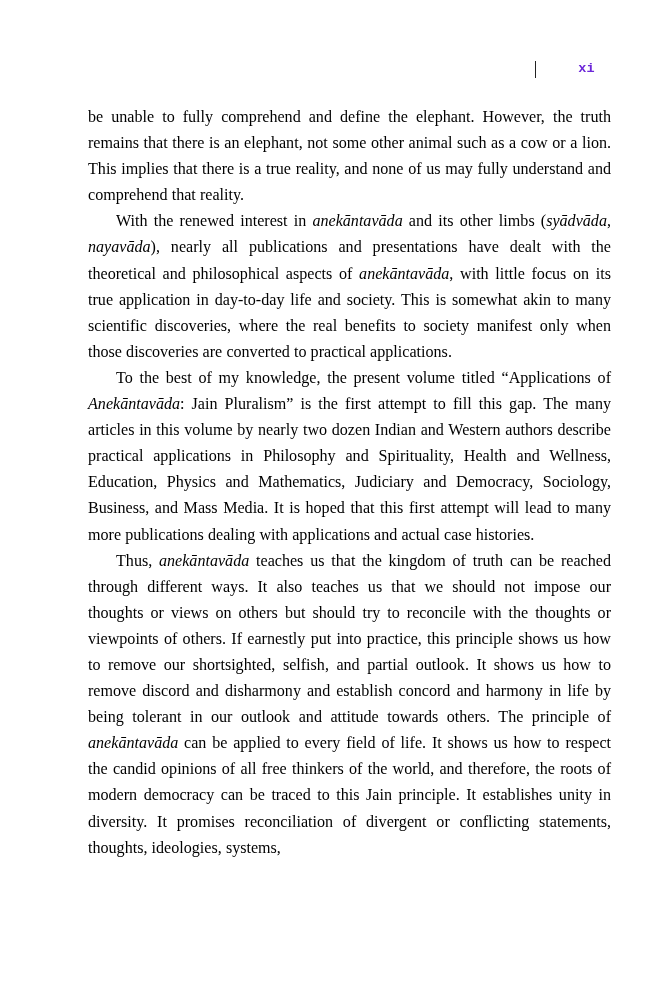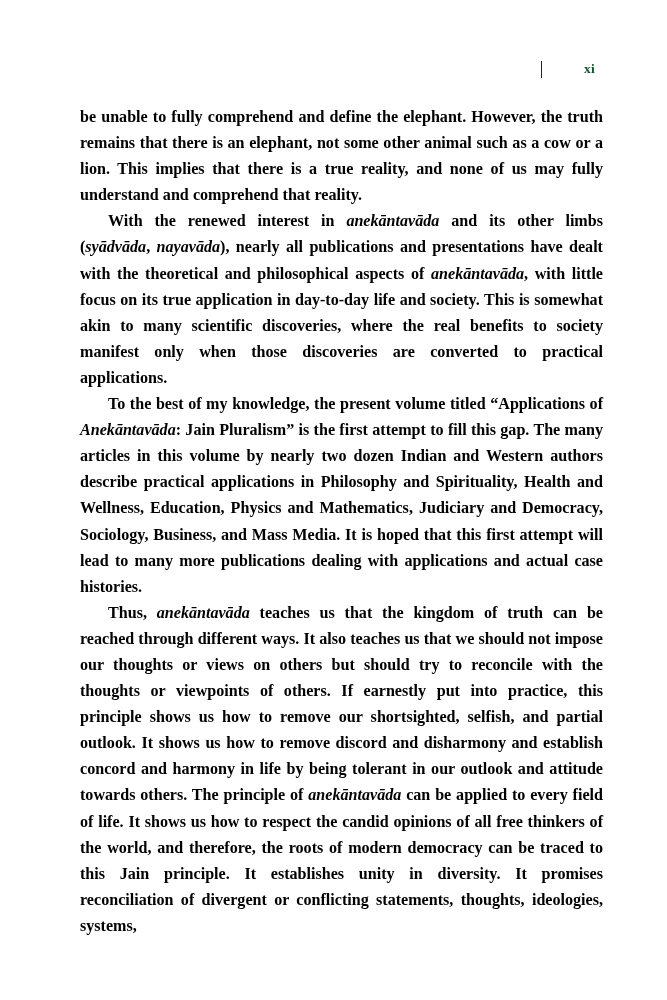--- a/index.html
+++ b/index.html
@@ -30,35 +30,34 @@
     height: 22px;
   }
   .running-head .rule {
     display: inline-block;
     width: 1px;
     height: 17px;
     background: #222222;
     margin-right: 7px;
   }
   .running-head .folio {
-    font-family: Liberation Serif, serif;
+    font-family: Liberation Mono, monospace;
     font-weight: bold;
     font-size: 13.5px;
     letter-spacing: 0.3px;
     line-height: 1;
-    color: #14532d;
+    color: #6d28d9;
     margin-left: 35px;
   }
   
   .textblock {
     position: absolute;
     top: 104px;
-    left: 80px;
+    left: 88px;
     width: 523px;
-    font-weight: bold;
   }
   p.para {
     margin: 0;
     font-size: 16.1px;
     line-height: 26.1px;
     text-align: justify;
     text-justify: inter-word;
     -webkit-hyphens: none;
     hyphens: none;
     word-spacing: 0.1px;

